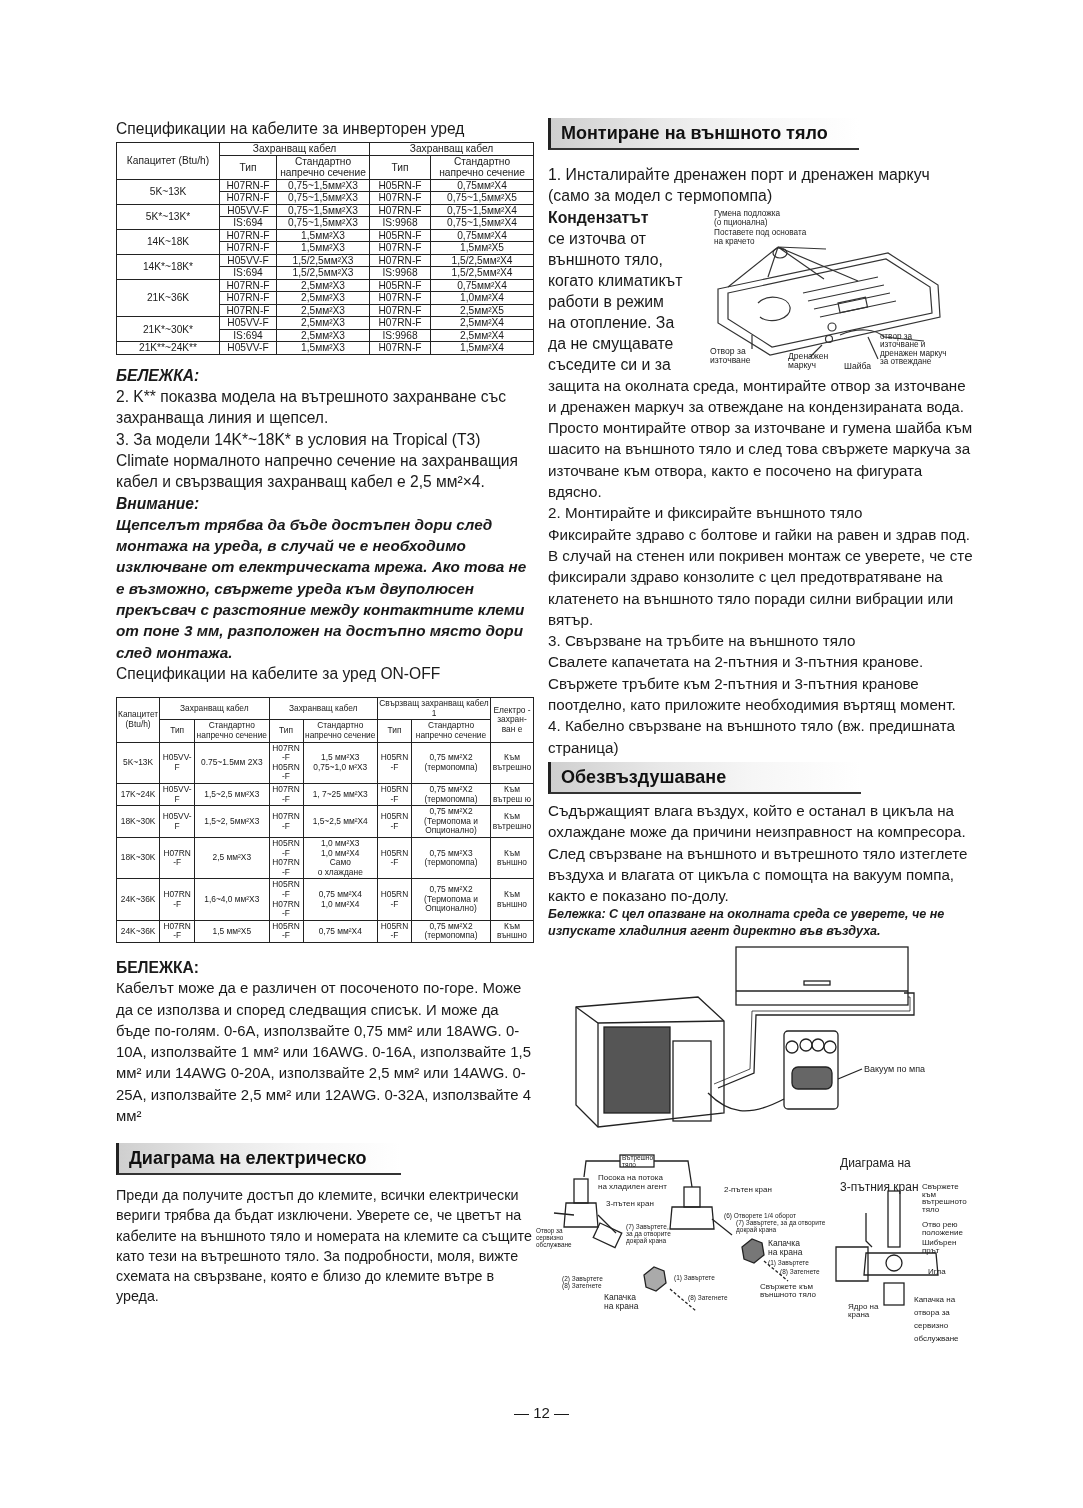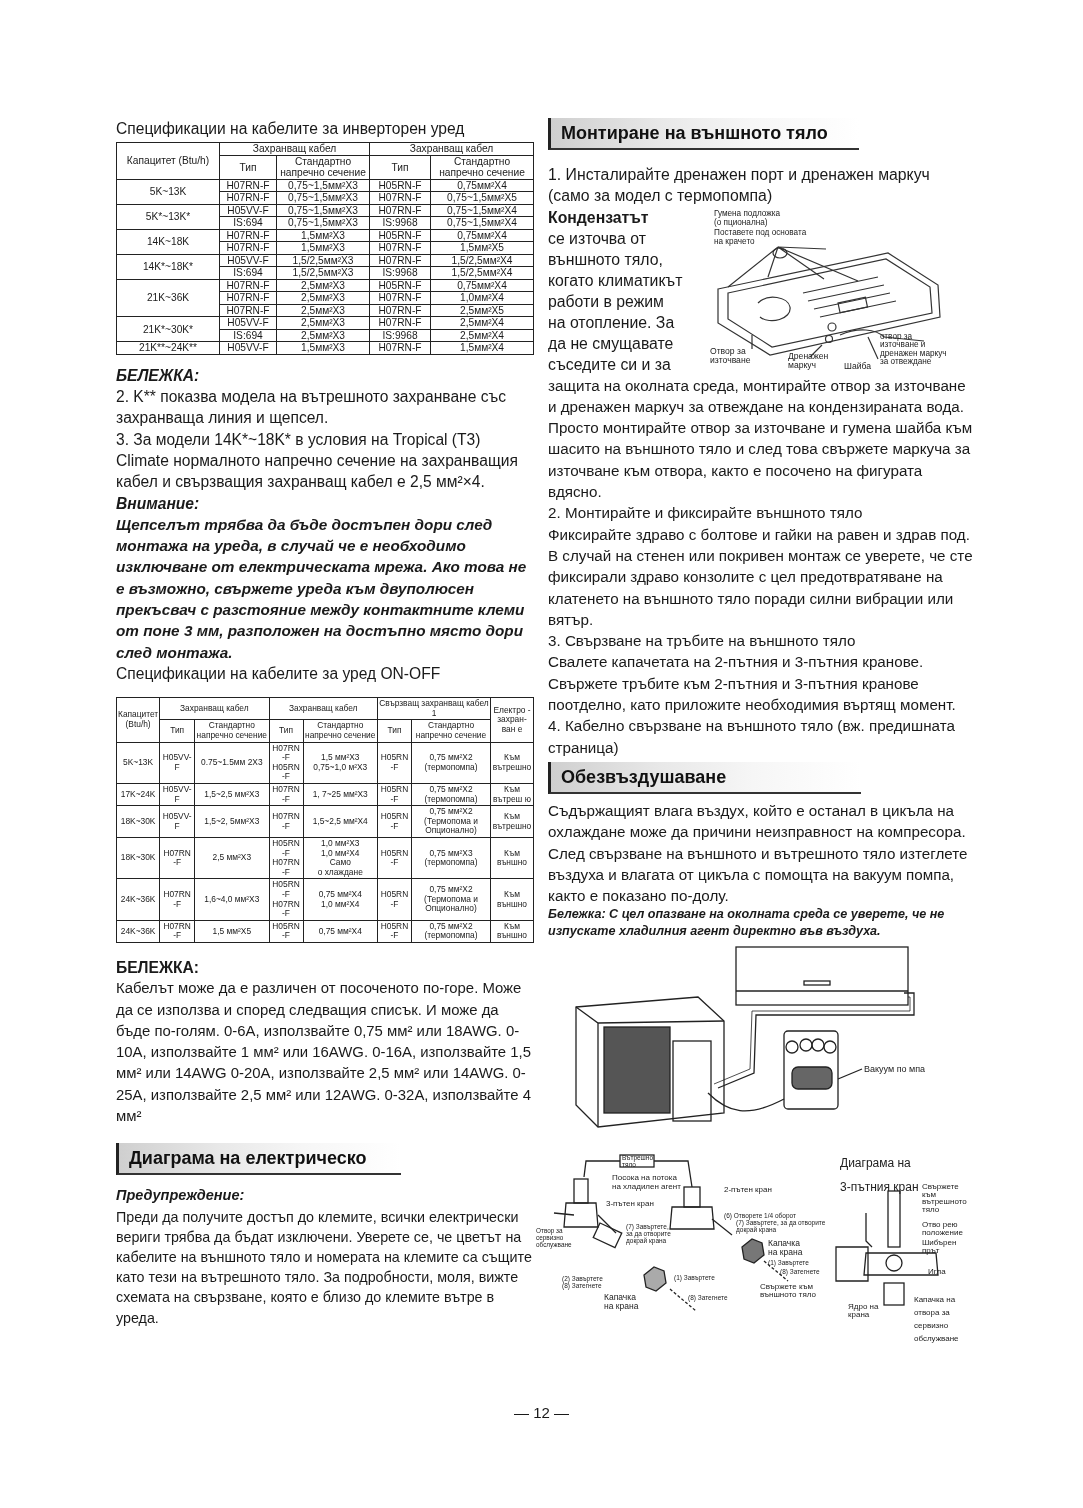--- a/index.html
+++ b/index.html
@@ -245,21 +245,20 @@
       </tbody>
   </table>
 
   <div style="margin-top:14px;">
     <p class="t16 b">БЕЛЕЖКА:</p>
     <p class="t16" style="font-size:14.9px;">Кабелът може да е различен от посоченото по-горе. Може да се използва и според следващия списък. И може да бъде по-голям. 0-6A, използвайте 0,75 мм² или 18AWG. 0-10A, използвайте 1 мм² или 16AWG. 0-16A, използвайте 1,5 мм² или 14AWG 0-20A, използвайте 2,5 мм² или 14AWG. 0-25A, използвайте 2,5 мм² или 12AWG. 0-32A, използвайте 4 мм²</p>
   </div>
 
   <h1 class="sec" style="margin-top:16px;width:272px;">Диаграма на електрическо</h1>
   <div style="margin-top:10px;">
-    <p class="t16 bi" style="font-size:14.5px;">Предупреждение:</p>
     <p style="font-size:14.3px;line-height:20.2px;">Преди да получите достъп до клемите, всички електрически вериги трябва да бъдат изключени. Уверете се, че цветът на кабелите на външното тяло и номерата на клемите са същите като тези на вътрешното тяло. За подробности, моля, вижте схемата на свързване, която е близо до клемите вътре в уреда.</p>
   </div>
 </div>
 
 <div class="col" id="right">
   <h1 class="sec" style="width:298px;">Монтиране на външното тяло</h1>
   <p class="t16" style="margin-top:14px;font-size:15.8px;">1. Инсталирайте дренажен порт и дренажен маркуч (само за модел с термопомпа)</p>
 
   <div style="position:relative;height:168px;">
     <div id="wrapLines" style="position:absolute;left:0;top:0;width:160px;">
@@ -366,21 +365,21 @@
         <rect x="352" y="48" width="12" height="56"></rect>
         <path d="M330 110 L400 110 L402 132 L328 132 Z"></path>
         <path d="M300 104 L332 104 L332 138 L300 138 Z"></path>
         <circle cx="358" cy="120" r="8"></circle>
         <rect x="348" y="140" width="20" height="22"></rect>
         <path d="M330 70 L330 98 L336 104"></path>
       </g>
     </svg>
     <div class="lbl" style="left:74px;top:12px;white-space:pre;font-size:6.5px;line-height:6.5px;">Вътрешно
 тяло</div>
-    <div class="lbl" style="left:64px;top:31px;white-space:pre;font-size:8px;line-height:8.6px;">Посока на потока
+    <div class="lbl" style="left:50px;top:31px;white-space:pre;font-size:8px;line-height:8.6px;">Посока на потока
 на хладилен агент</div>
     <div class="lbl" style="left:176px;top:42px;font-size:8px;text-align:right;">2-пътен кран</div>
     <div class="lbl" style="left:58px;top:56px;font-size:8px;">3-пътен кран</div>
     <div class="lbl" style="left:-12px;top:84px;white-space:pre;font-size:6.4px;line-height:7px;">Отвор за
 сервизно
 обслужване</div>
     <div class="lbl" style="left:78px;top:80px;white-space:pre;font-size:6.5px;line-height:7px;">(7) Завъртете,
 за да отворите
 докрай крана</div>
     <div class="lbl" style="left:176px;top:68px;font-size:6.5px;">(6) Отворете 1/4 оборот</div>

